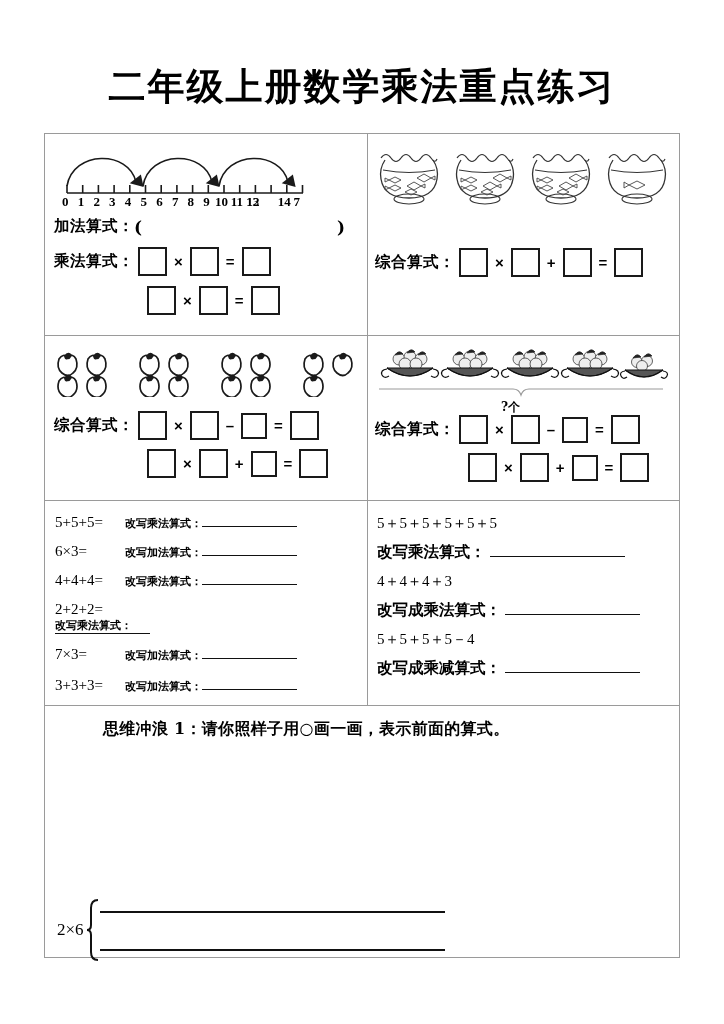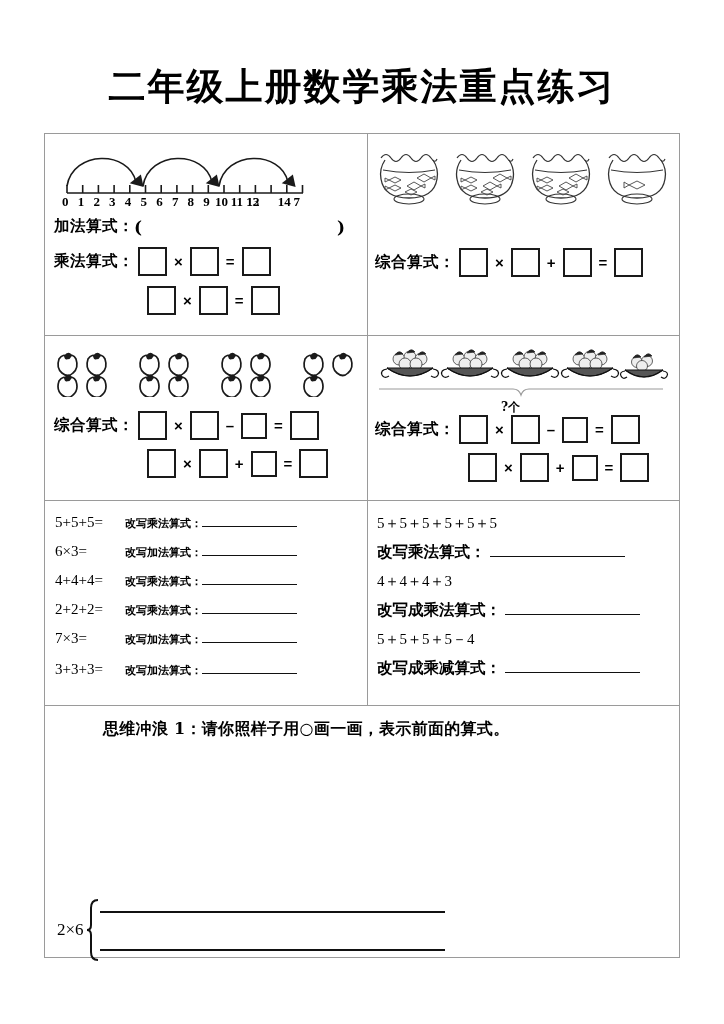--- a/index.html
+++ b/index.html
@@ -467,21 +467,21 @@
         <div class="exrow" style="margin-bottom:12px;">
           <span class="expr" style="width:70px;display:inline-block;">6×3=</span>
           <span class="instr">改写加法算式：</span>
           <span class="blank" style="width:95px;"></span>
         </div>
         <div class="exrow" style="margin-bottom:12px;">
           <span class="expr" style="width:70px;display:inline-block;">4+4+4=</span>
           <span class="instr">改写乘法算式：</span>
           <span class="blank" style="width:95px;"></span>
         </div>
-        <div class="exrow" style="margin-bottom:12px;">
+        <div class="exrow" style="margin-bottom:12px;flex-direction:column;">
           <span class="expr" style="width:70px;display:inline-block;">2+2+2=</span>
           <span class="instr">改写乘法算式：</span>
           <span class="blank" style="width:95px;"></span>
         </div>
         <div class="exrow" style="margin-bottom:14px;">
           <span class="expr" style="width:70px;display:inline-block;">7×3=</span>
           <span class="instr">改写加法算式：</span>
           <span class="blank" style="width:95px;"></span>
         </div>
         <div class="exrow">

